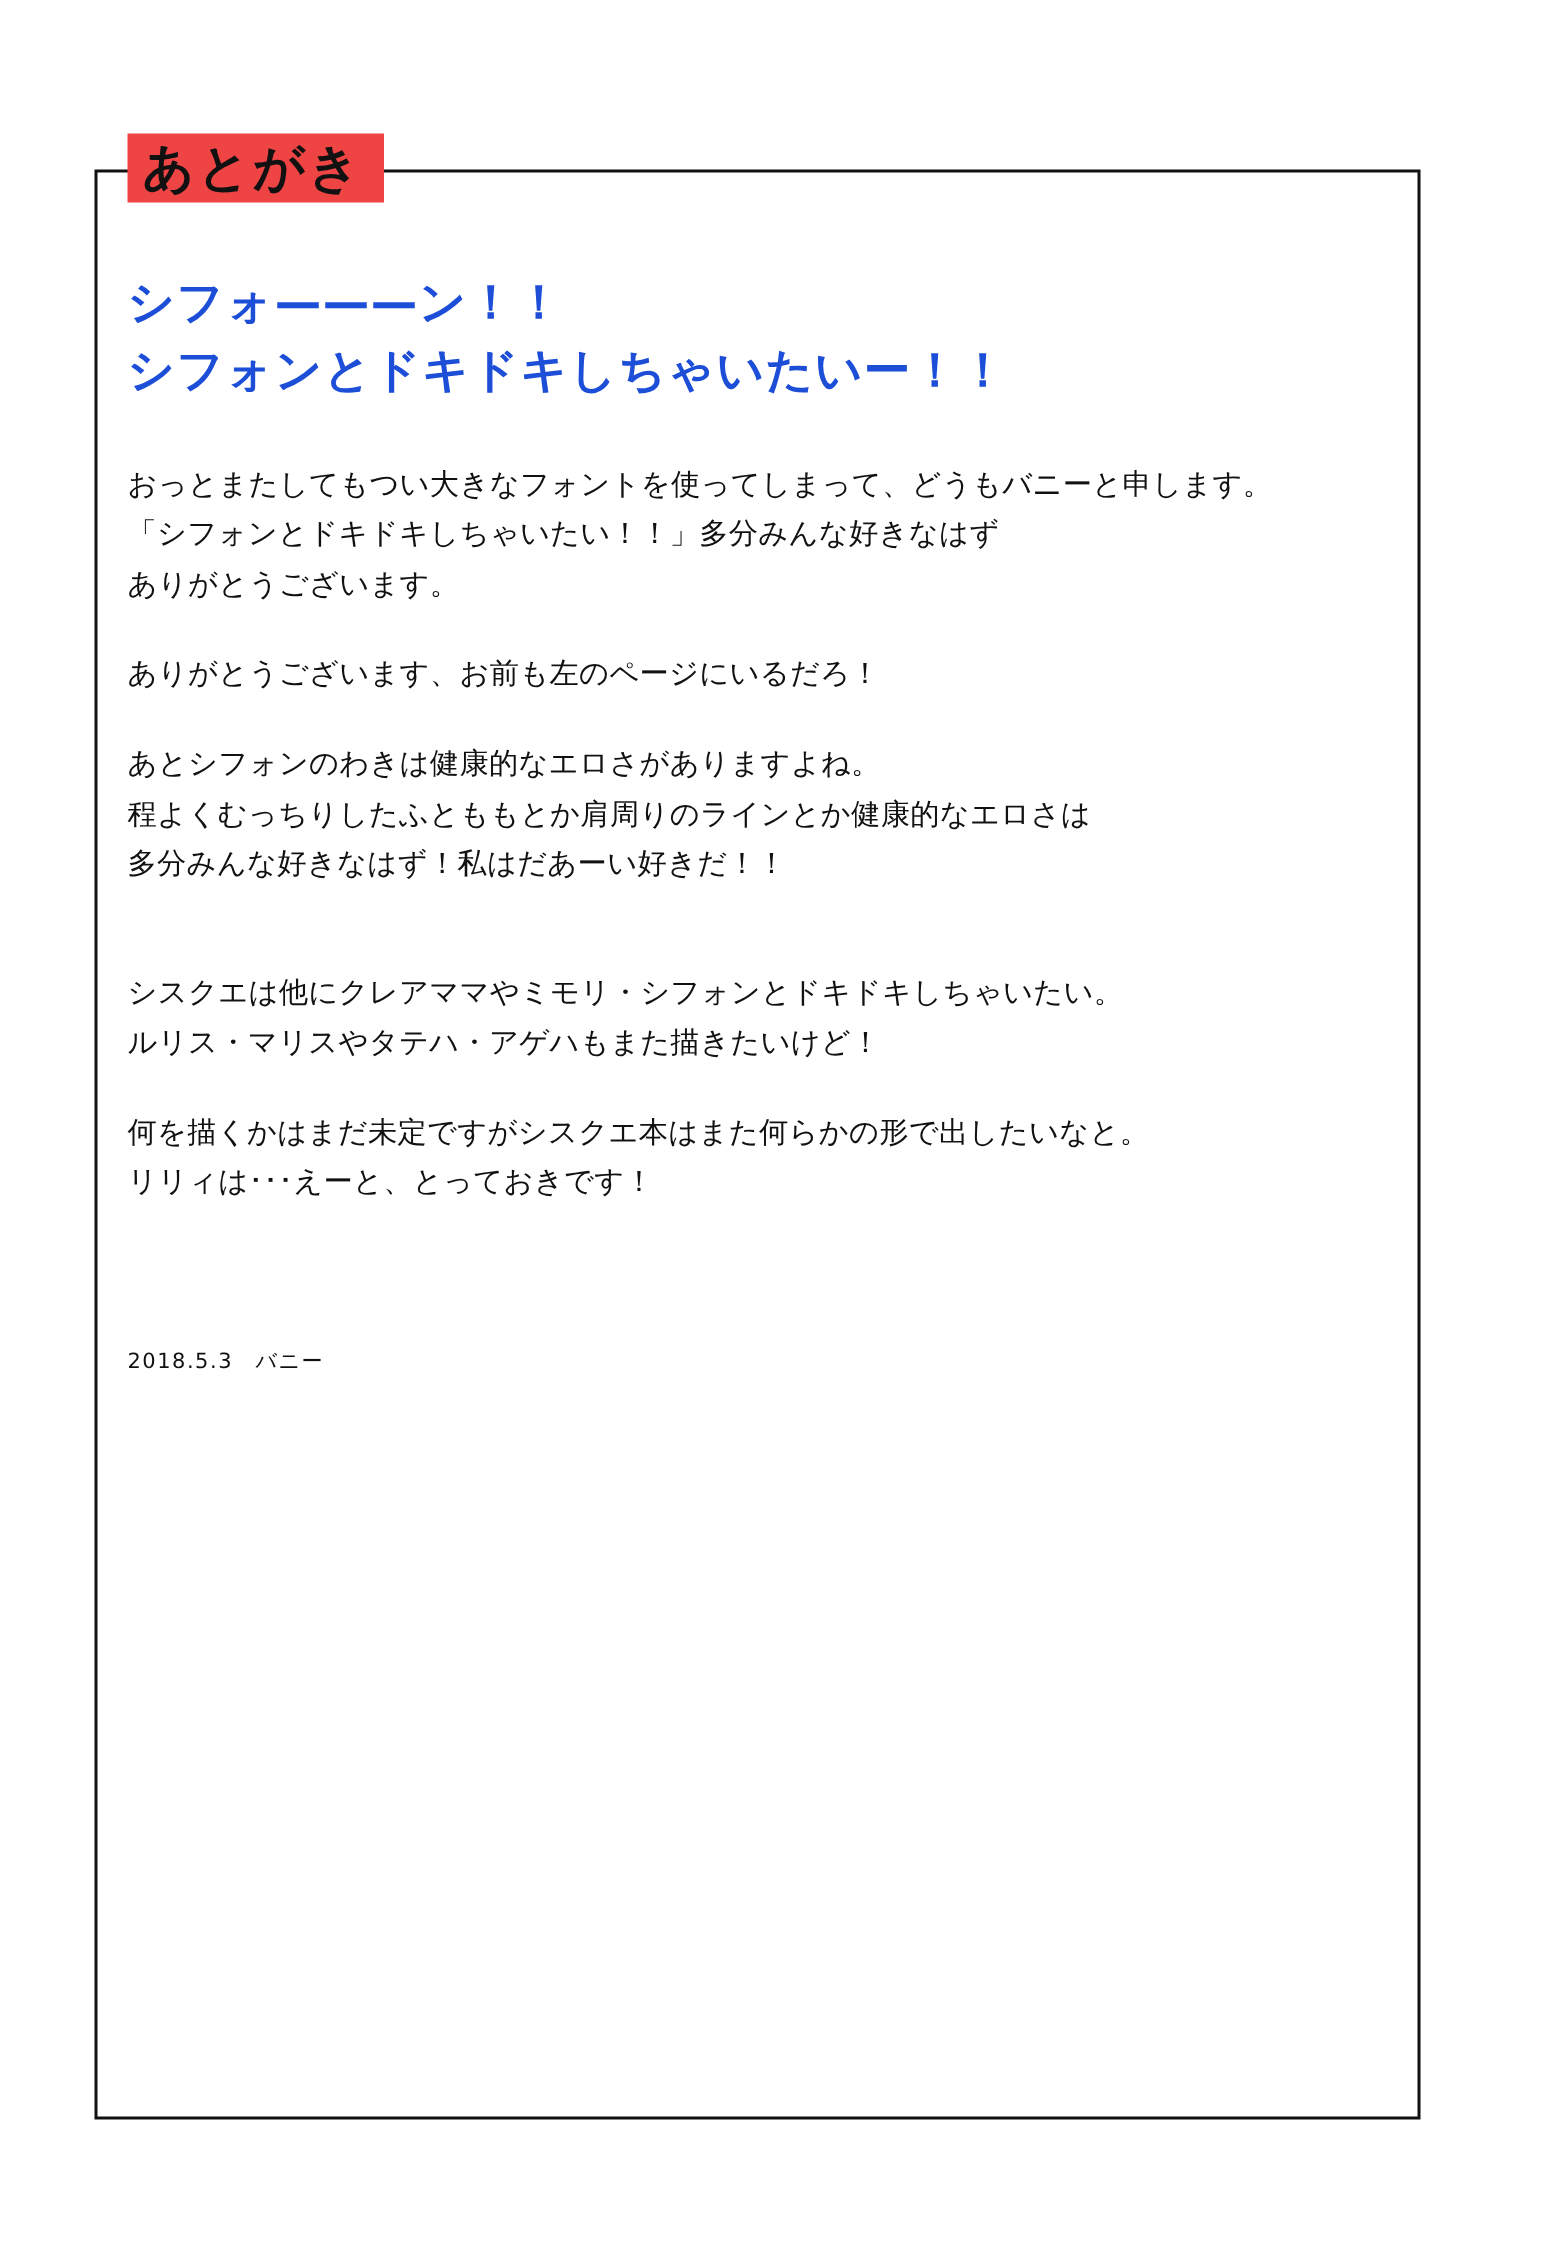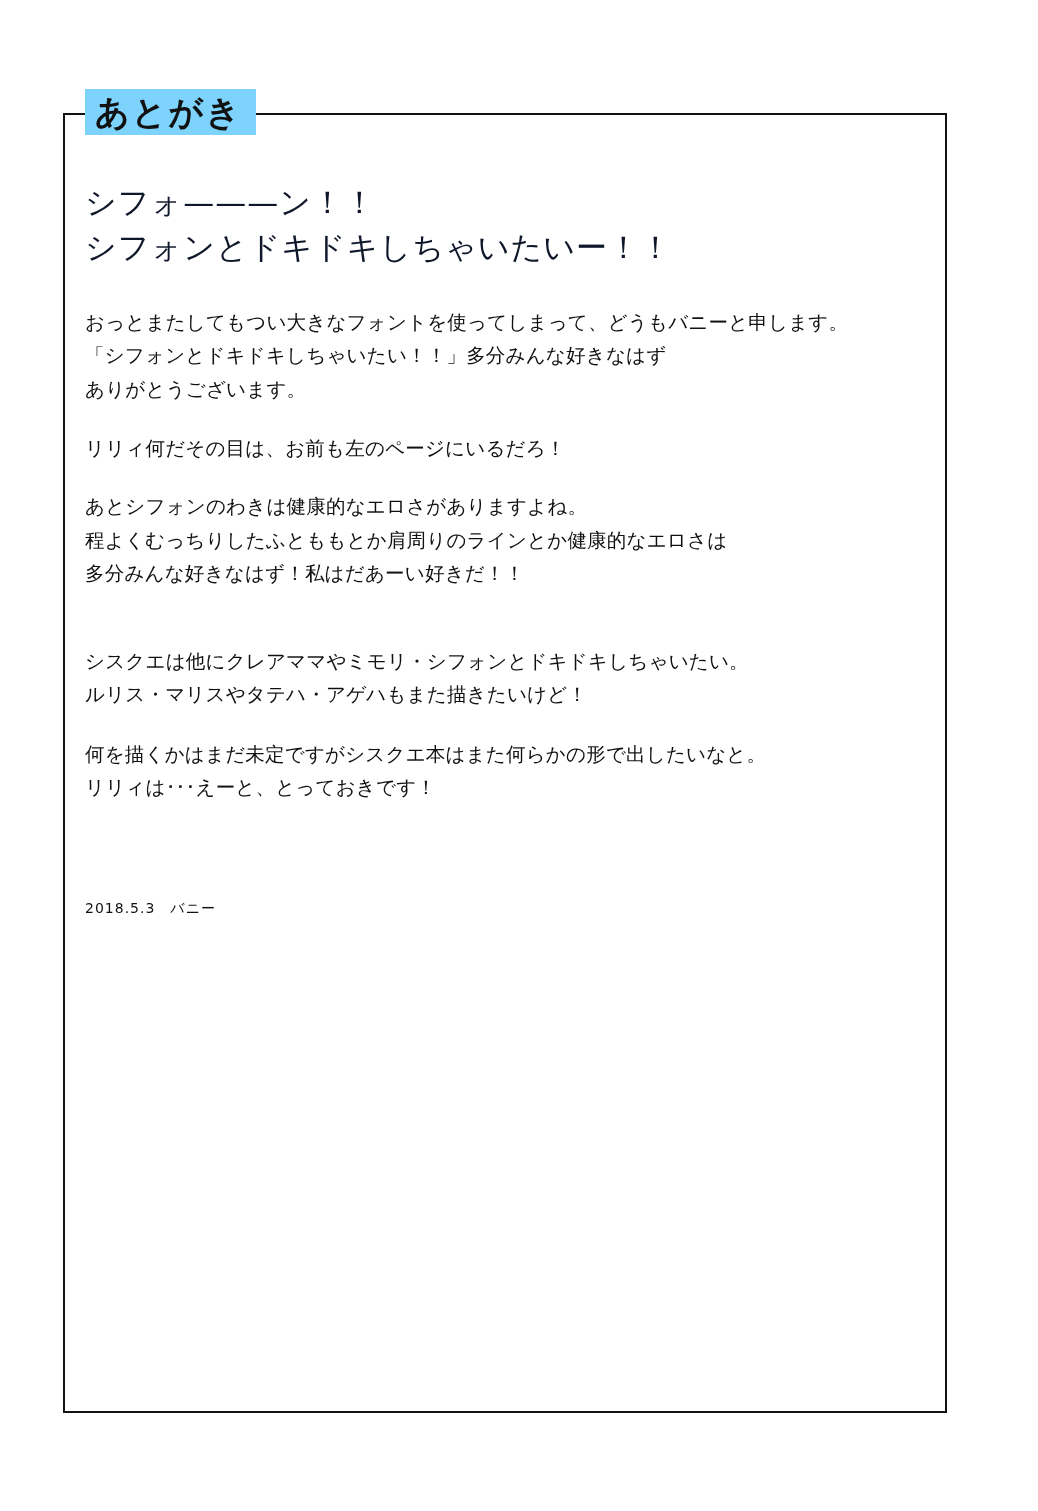--- a/index.html
+++ b/index.html
@@ -25,59 +25,58 @@
     height: 1300px;
     border: 2px solid #111111;
     box-sizing: border-box;
   }
 
   
   .section-heading {
     position: absolute;
     left: 85px;
     top: 89px;
-    background: #7dd3fc;
+    background: #ef4444;
     padding: 0 14px 0 10px;
     font-size: 34px;
     font-weight: 700;
     letter-spacing: 2px;
     line-height: 46px;
     color: #111111;
     white-space: nowrap;
   }
 
   .content {
     position: absolute;
     left: 85px;
     top: 180px;
     width: 840px;
   }
 
   .big-title {
     font-size: 31px;
-    font-weight: 400;
+    font-weight: 700;
     line-height: 1.45;
     letter-spacing: 1px;
-    color: #0f172a;
+    color: #1d4ed8;
     margin: 0 0 36px 0;
     white-space: pre-line;
   }
 
   .para {
     font-size: 19.5px;
     line-height: 1.72;
     color: #111111;
     margin: 0 0 26px 0;
     white-space: pre-line;
     letter-spacing: 0.2px;
   }
 
   .para.gap-large {
     margin-bottom: 52px;
-    font-family: Liberation Mono, monospace;
   }
 
   .para.gap-xl {
     margin-bottom: 92px;
   }
 
   .signature {
     font-size: 14px;
     line-height: 1.7;
     color: #111111;
@@ -92,21 +91,21 @@
 
 <div class="section-heading">あとがき</div>
 
 <div class="content">
   <div class="big-title">シフォ———ン！！
 シフォンとドキドキしちゃいたいー！！</div>
 
   <p class="para">おっとまたしてもつい大きなフォントを使ってしまって、どうもバニーと申します。
 「シフォンとドキドキしちゃいたい！！」多分みんな好きなはず
 ありがとうございます。</p>
-  <p class="para">リリィ何だその目は、お前も左のページにいるだろ！</p>
+  <p class="para">ありがとうございます、お前も左のページにいるだろ！</p>
   <p class="para gap-large">あとシフォンのわきは健康的なエロさがありますよね。
 程よくむっちりしたふとももとか肩周りのラインとか健康的なエロさは
 多分みんな好きなはず！私はだあーい好きだ！！</p>
   <p class="para">シスクエは他にクレアママやミモリ・シフォンとドキドキしちゃいたい。
 ルリス・マリスやタテハ・アゲハもまた描きたいけど！</p>
   <p class="para gap-xl">何を描くかはまだ未定ですがシスクエ本はまた何らかの形で出したいなと。
 リリィは･･･えーと、とっておきです！</p>
 
   <p class="signature">2018.5.3　バニー</p>
 </div>

